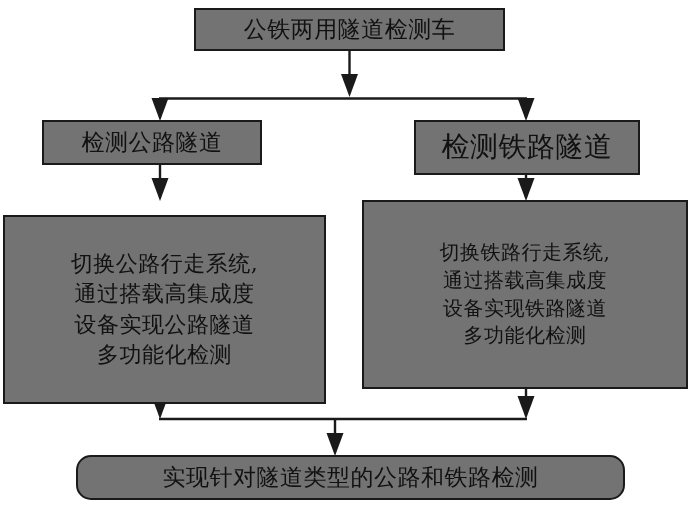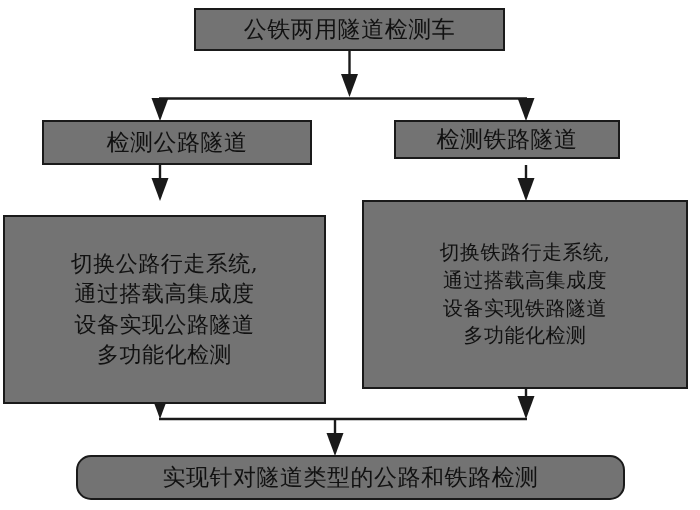--- a/index.html
+++ b/index.html
@@ -29,26 +29,26 @@
     letter-spacing: 0.5px;
     white-space: pre-line;
   }
 
   
   #node-root {
     left: 194px; top: 8px; width: 311px; height: 43px;
     font-size: 23px;
   }
   #node-road-branch {
-    left: 42px; top: 120px; width: 270px; height: 45px;
+    left: 42px; top: 120px; width: 220px; height: 45px;
     font-size: 23px;
   }
   #node-rail-branch {
-    left: 394px; top: 120px; width: 226px; height: 39px;
-    font-size: 23px;
+    left: 414px; top: 120px; width: 226px; height: 55px;
+    font-size: 28px;
   }
   #node-road-detail {
     left: 3px; top: 215px; width: 323px; height: 189px;
     font-size: 22px;
     line-height: 1.38;
   }
   #node-rail-detail {
     left: 362px; top: 200px; width: 326px; height: 189px;
     font-size: 20px;
     line-height: 1.38;

